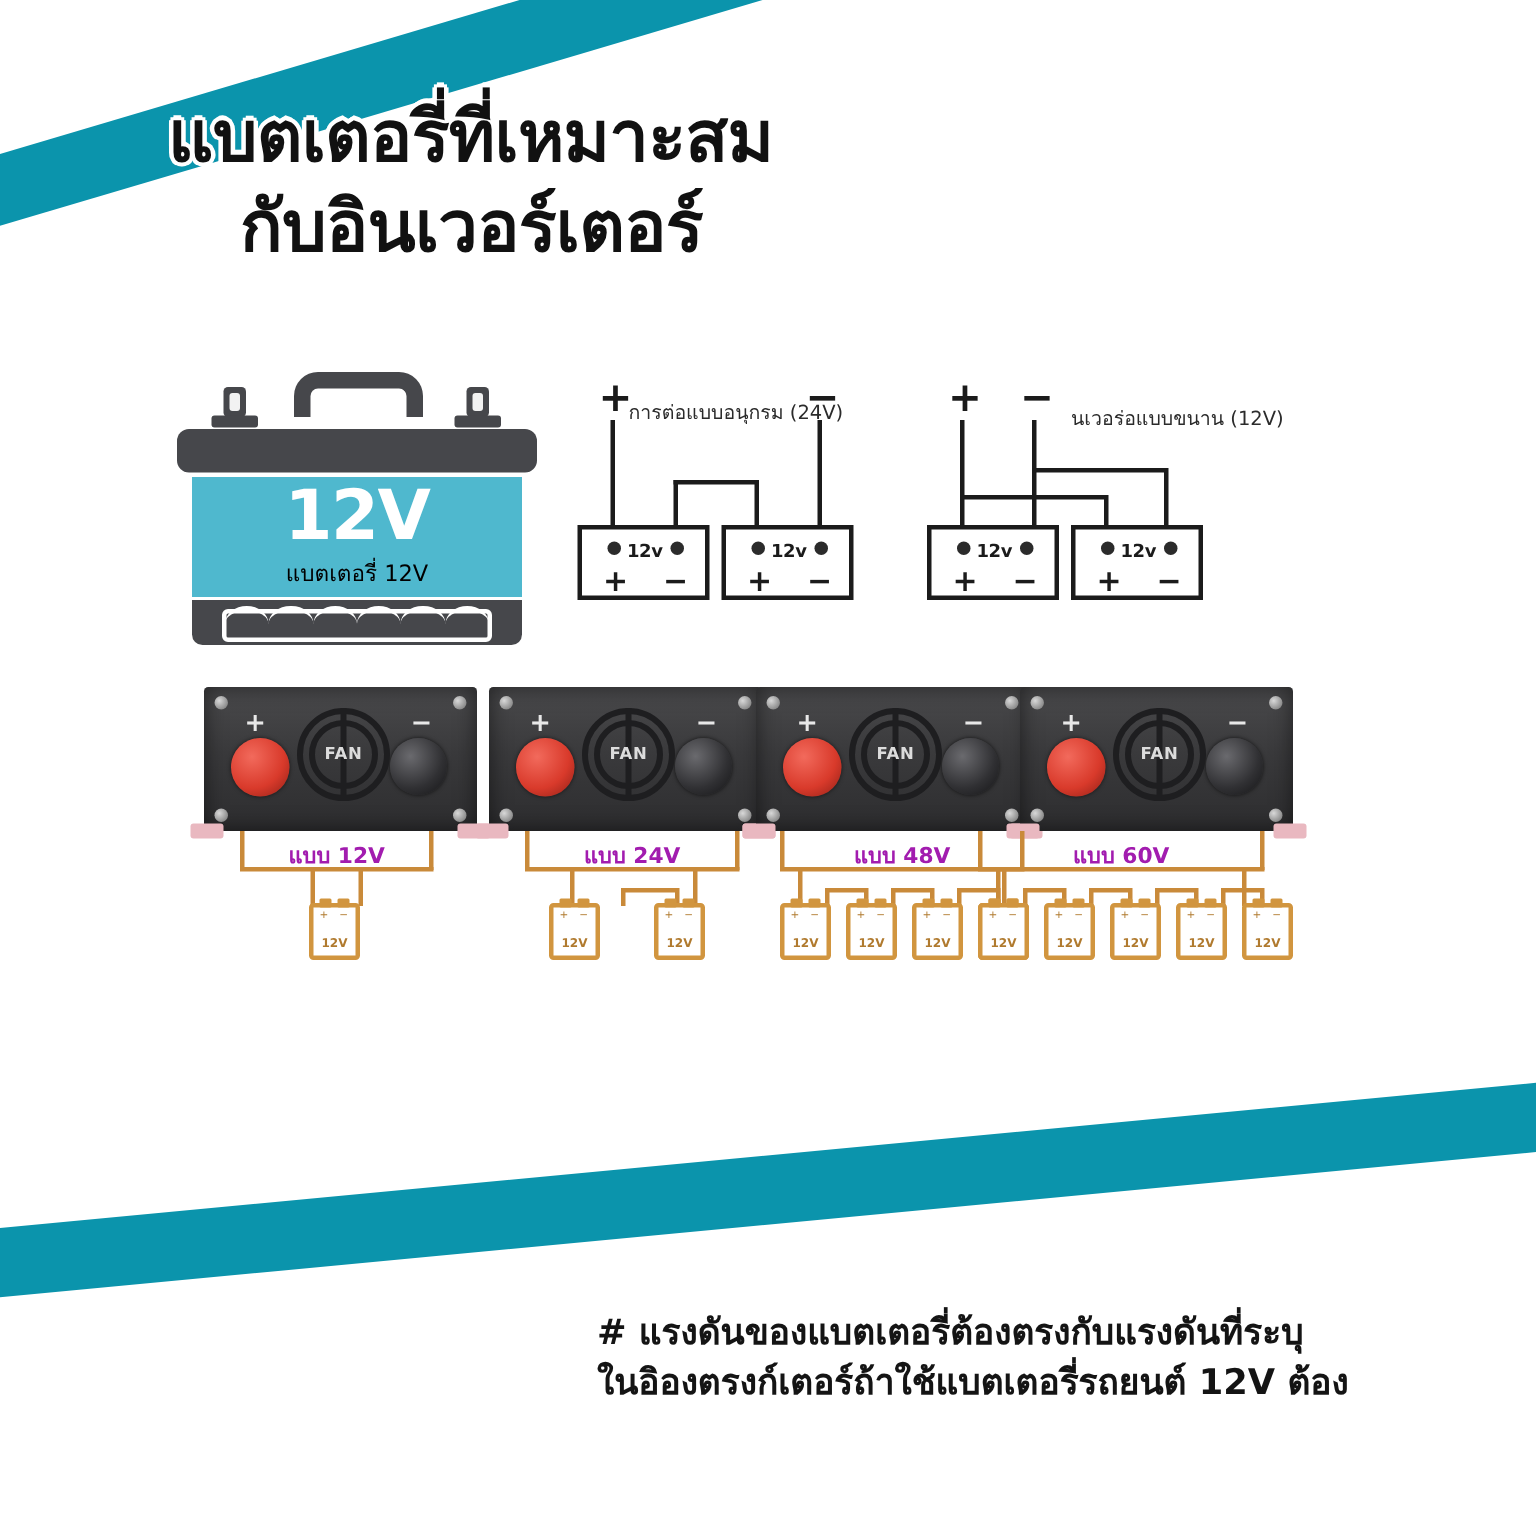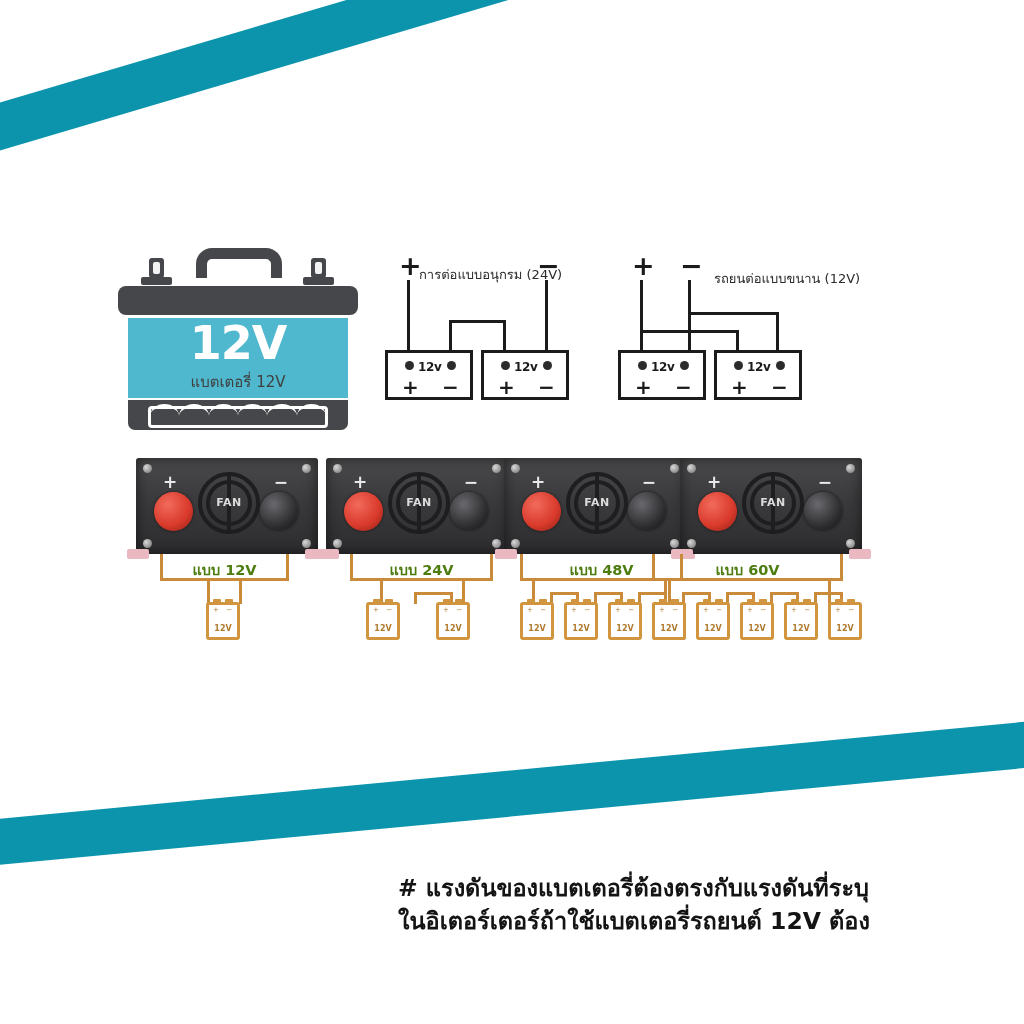--- a/index.html
+++ b/index.html
@@ -127,21 +127,21 @@
     color: #ffffff;
     letter-spacing: -1px;
     line-height: 1;
   }
   .bb-caption {
     position: absolute;
     left: 0; top: 52px;
     width: 220px;
     text-align: center;
     font-size: 15px;
-    color: #404040;
+    color: #000000;
   }
   .bb-base {
     position: absolute;
     left: 10px; top: 152px;
     width: 220px; height: 30px;
     background: #46474b;
     border-radius: 0 0 7px 7px;
   }
   .bb-wave {
     position: absolute;
@@ -320,21 +320,21 @@
   .inv-foot.r { right: -9px; }
 
   
   .bank {
     position: absolute;
   }
   .bank-label {
     position: absolute;
     font-size: 14.5px;
     font-weight: bold;
-    color: #4d7c0f;
+    color: #a21caf;
     white-space: nowrap;
     text-align: center;
     z-index: 4;
   }
   .bw-h, .bw-v {
     position: absolute;
     background: #c98a3a;
   }
   .bw-h { height: 2.5px; }
   .bw-v { width: 2.5px; }
@@ -391,20 +391,24 @@
   }
 </style>
 </head>
 <body>
 
 <div id="page">
 
   <div class="band band-top"></div>
   <div class="band band-bottom"></div>
 
+  <div class="title-block">
+    <div class="title-line">แบตเตอรี่ที่เหมาะสม</div>
+    <div class="title-line indent">กับอินเวอร์เตอร์</div>
+  </div>
 
   <div class="big-battery">
     <div class="bb-handle"></div>
     <div class="bb-post left">
       <div class="bb-post-inner"></div>
     </div>
     <div class="bb-post right">
       <div class="bb-post-inner"></div>
     </div>
     <div class="bb-topbar"></div>
@@ -449,21 +453,21 @@
       <div class="wd-12v" style="left:30px; top:7px;">12v</div>
       <div class="wd-dot" style="left:59px; top:8px;"></div>
       <div class="wd-pm" style="left:14px; top:24px;">+</div>
       <div class="wd-pm" style="left:54px; top:24px;">−</div>
     </div>
   </div>
 
   <div class="wire-diagram wd-parallel">
     <div class="wd-sign" style="left:14px; top:0;">+</div>
     <div class="wd-sign" style="left:62px; top:0;">−</div>
-    <div class="wd-label" style="left:96px; top:16px;">รถยนต่อแบบขนาน (12V)</div>
+    <div class="wd-label" style="left:96px; top:16px;">นเวอร่อแบบขนาน (12V)</div>
 
     <div class="wd-lead" style="left:22px; top:28px; height:80px;"></div>
     <div class="wd-lead" style="left:70px; top:28px; height:80px;"></div>
 
     <div class="wd-h" style="left:22px; top:78px; width:96px;"></div>
     <div class="wd-v" style="left:118px; top:78px; height:30px;"></div>
     <div class="wd-h" style="left:70px; top:60px; width:90px;"></div>
     <div class="wd-v" style="left:158px; top:60px; height:48px;"></div>
 
     <div class="wd-batt" style="left:0; top:98px;">
@@ -700,16 +704,16 @@
       <div class="mb-tab l"></div>
         <div class="mb-tab r"></div>
       <div class="mb-sign l">+</div>
       <div class="mb-sign r">−</div>
       <div class="mb-v">12V</div>
     </div>
   </div>
 
   <div class="note">
     <div class="note-line"># แรงดันของแบตเตอรี่ต้องตรงกับแรงดันที่ระบุ</div>
-    <div class="note-line">ในอิเตอร์เตอร์ถ้าใช้แบตเตอรี่รถยนต์ 12V ต้อง</div>
+    <div class="note-line">ในอิองตรงก์เตอร์ถ้าใช้แบตเตอรี่รถยนต์ 12V ต้อง</div>
   </div>
 
 </div>
 
 </body></html>

